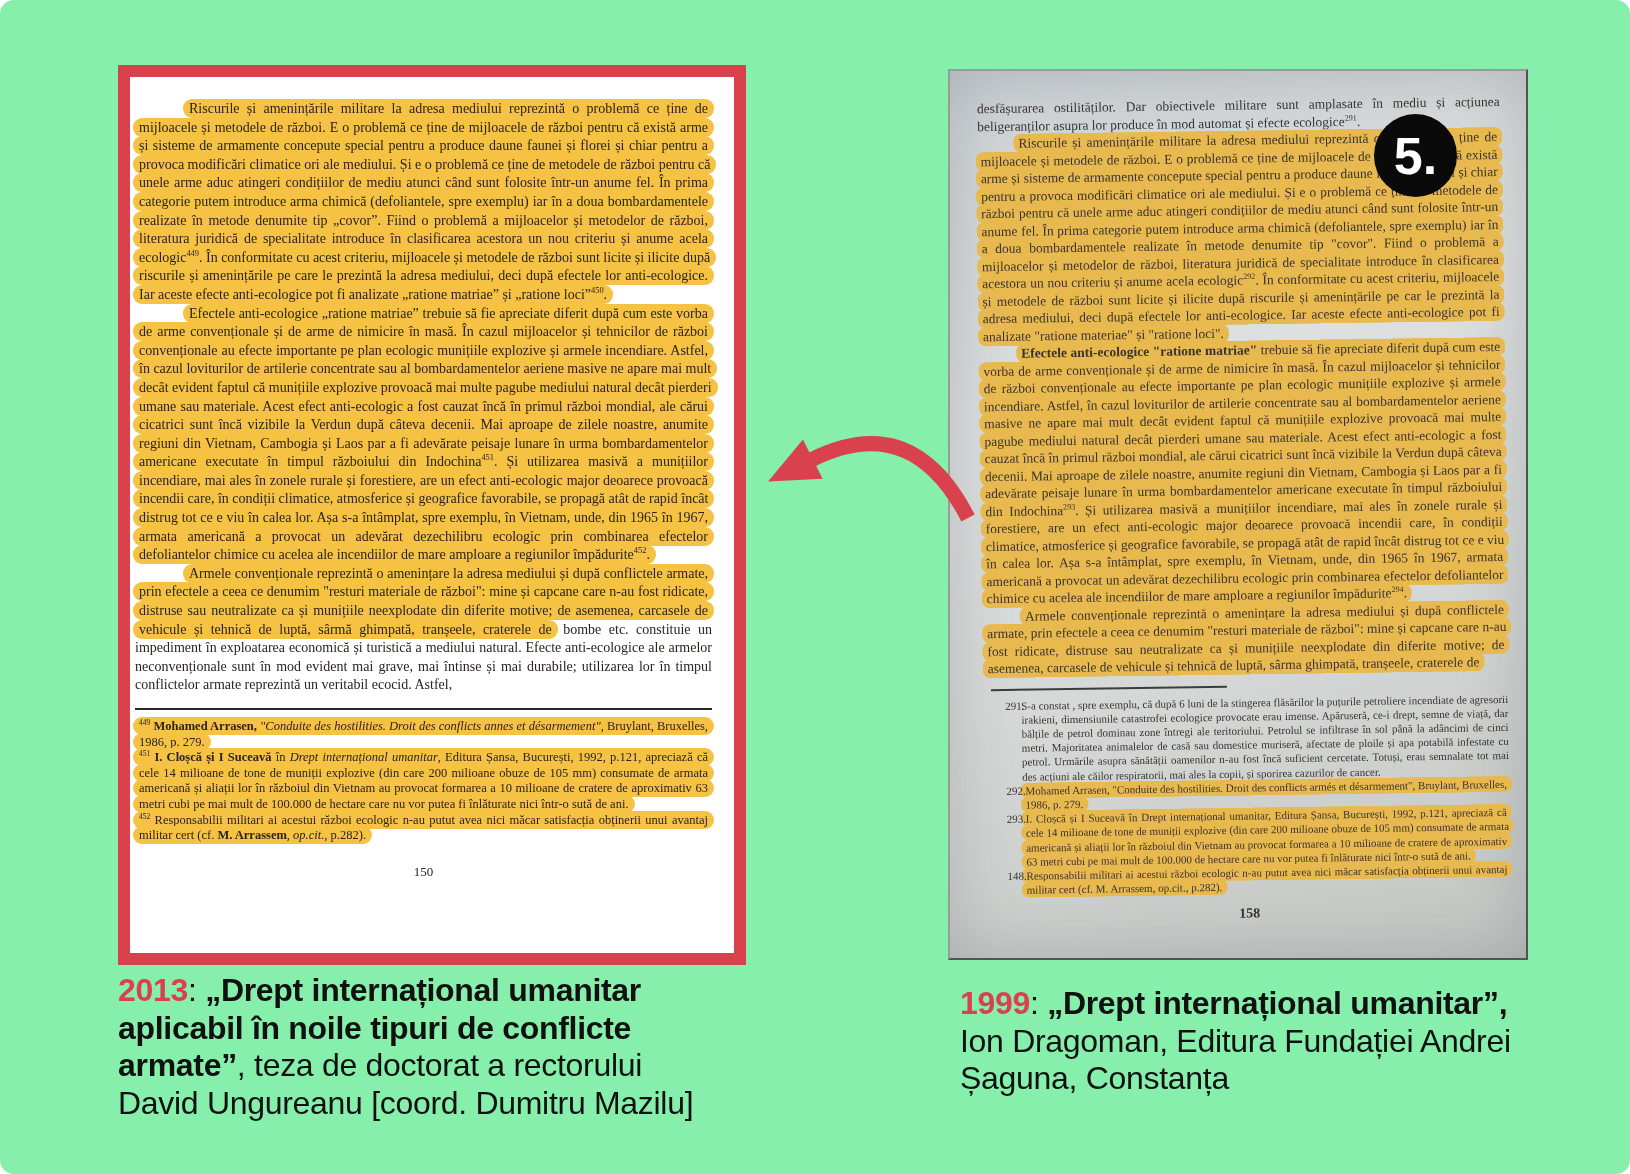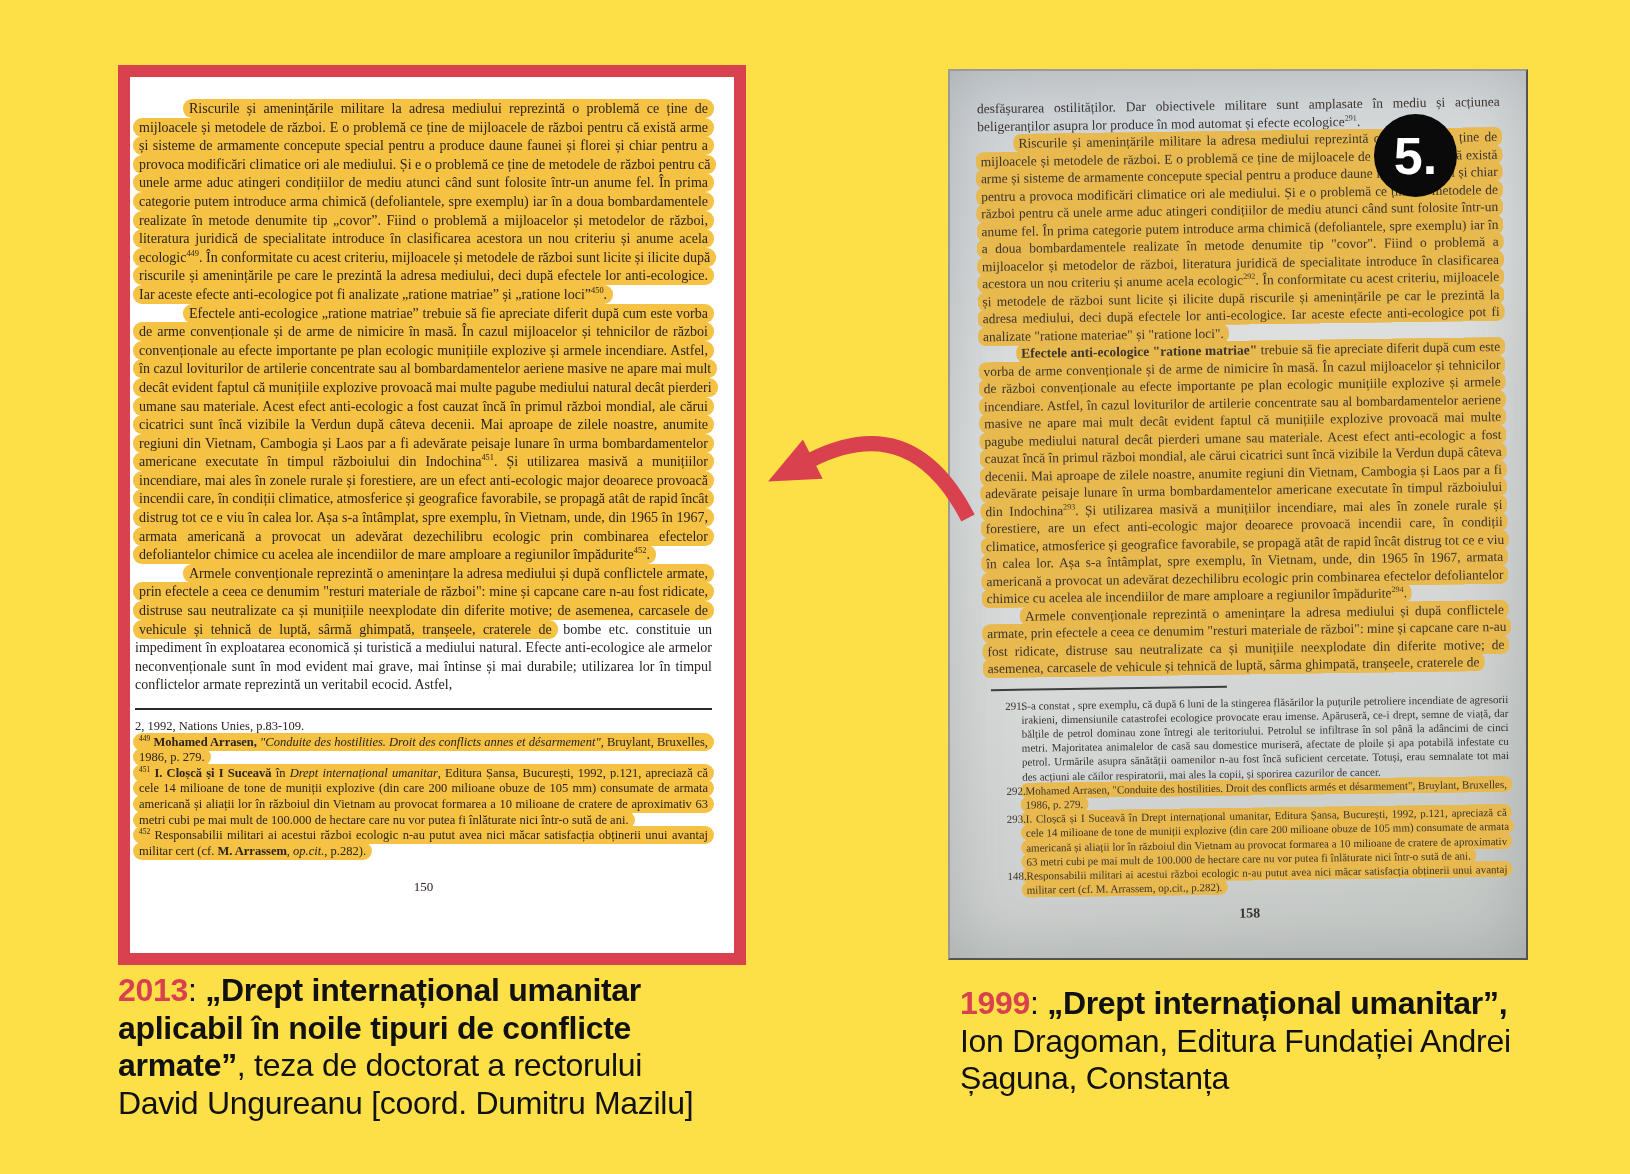--- a/index.html
+++ b/index.html
@@ -1,17 +1,17 @@
 <!DOCTYPE html>
 <html><head>
 <meta charset="utf-8">
 <style>
   html,body{margin:0;padding:0;background:#ffffff;}
-  .canvas{position:relative;width:1630px;height:1174px;background:#fde047;overflow:hidden;
-          font-family:"Liberation Serif",serif;}
+  .canvas{position:relative;width:1630px;height:1174px;background:#86efac;overflow:hidden;
+          font-family:"Liberation Serif",serif;border-radius:14px;}
 
   
   .lp{position:absolute;left:118px;top:65px;width:628px;height:900px;
       box-sizing:border-box;border:12px solid #d8414d;background:#ffffff;
       padding:23px 22px 0 5px;}
   .lp .para{margin:0;font-size:14px;line-height:18.6px;text-align:justify;color:#2b2320;}
   .lp .para.indent{text-indent:50px;}
   .lp .hl{background:#f5c243;border-radius:9px;padding:2px 6px;margin:0 -2px;
           -webkit-box-decoration-break:clone;box-decoration-break:clone;}
   .lp .rule{border-top:2px solid #2a2a2a;margin:13px 0 9px 0;}
@@ -61,21 +61,20 @@
 <div class="canvas">
 
   <div class="lp">
     <div id="lp-body">
         <p class="para indent"><span class="hl"><span>Riscurile și amenințările militare la adresa mediului reprezintă o problemă ce ține de mijloacele și metodele de război. E o problemă ce ține de mijloacele de război pentru că există arme și sisteme de armamente concepute special pentru a produce daune faunei și florei și chiar pentru a provoca modificări climatice ori ale mediului. Și e o problemă ce ține de metodele de război pentru că unele arme aduc atingeri condițiilor de mediu atunci când sunt folosite într-un anume fel. În prima categorie putem introduce arma chimică (defoliantele, spre exemplu) iar în a doua bombardamentele realizate în metode denumite tip „covor”. Fiind o problemă a mijloacelor și metodelor de război, literatura juridică de specialitate introduce în clasificarea acestora un nou criteriu și anume acela ecologic</span><sup>449</sup><span>. În conformitate cu acest criteriu, mijloacele și metodele de război sunt licite și ilicite după riscurile și amenințările pe care le prezintă la adresa mediului, deci după efectele lor anti-ecologice. Iar aceste efecte anti-ecologice pot fi analizate „ratione matriae” și „ratione loci”</span><sup>450</sup><span>.</span></span></p>
         <p class="para indent"><span class="hl"><span>Efectele anti-ecologice „ratione matriae” trebuie să fie apreciate diferit după cum este vorba de arme convenționale și de arme de nimicire în masă. În cazul mijloacelor și tehnicilor de război convenționale au efecte importante pe plan ecologic munițiile explozive și armele incendiare. Astfel, în cazul loviturilor de artilerie concentrate sau al bombardamentelor aeriene masive ne apare mai mult decât evident faptul că munițiile explozive provoacă mai multe pagube mediului natural decât pierderi umane sau materiale. Acest efect anti-ecologic a fost cauzat încă în primul război mondial, ale cărui cicatrici sunt încă vizibile la Verdun după câteva decenii. Mai aproape de zilele noastre, anumite regiuni din Vietnam, Cambogia și Laos par a fi adevărate peisaje lunare în urma bombardamentelor americane executate în timpul războiului din Indochina</span><sup>451</sup><span>. Și utilizarea masivă a munițiilor incendiare, mai ales în zonele rurale și forestiere, are un efect anti-ecologic major deoarece provoacă incendii care, în condiții climatice, atmosferice și geografice favorabile, se propagă atât de rapid încât distrug tot ce e viu în calea lor. Așa s-a întâmplat, spre exemplu, în Vietnam, unde, din 1965 în 1967, armata americană a provocat un adevărat dezechilibru ecologic prin combinarea efectelor defoliantelor chimice cu acelea ale incendiilor de mare amploare a regiunilor împădurite</span><sup>452</sup><span>.</span></span></p>
         <p class="para indent"><span class="hl"><span>Armele convenționale reprezintă o amenințare la adresa mediului și după conflictele armate, prin efectele a ceea ce denumim "resturi materiale de război": mine și capcane care n-au fost ridicate, distruse sau neutralizate ca și munițiile neexplodate din diferite motive; de asemenea, carcasele de vehicule și tehnică de luptă, sârmă ghimpată, tranșeele, craterele de</span></span><span> bombe etc. constituie un impediment în exploatarea economică și turistică a mediului natural. Efecte anti-ecologice ale armelor neconvenționale sunt în mod evident mai grave, mai întinse și mai durabile; utilizarea lor în timpul conflictelor armate reprezintă un veritabil ecocid. Astfel,</span></p>
       </div>
     <div class="rule"></div>
     <div id="lp-fns">
-        <p class="fn"><span>2, 1992, Nations Unies, p.83-109.</span></p>
         <p class="fn"><span class="hl"><sup>449</sup><span> </span><span class="b">Mohamed Arrasen,</span><span> </span><span class="i">"Conduite des hostilities. Droit des conflicts annes et désarmement"</span><span>, Bruylant, Bruxelles, 1986, p. 279.</span></span></p>
         <p class="fn"><span class="hl"><sup>451</sup><span> </span><span class="b">I. Cloșcă și I Suceavă</span><span> în </span><span class="i">Drept internațional umanitar</span><span>, Editura Șansa, București, 1992, p.121, apreciază că cele 14 milioane de tone de muniții explozive (din care 200 milioane obuze de 105 mm) consumate de armata americană și aliații lor în războiul din Vietnam au provocat formarea a 10 milioane de cratere de aproximativ 63 metri cubi pe mai mult de 100.000 de hectare care nu vor putea fi înlăturate nici într-o sută de ani.</span></span></p>
         <p class="fn"><span class="hl"><sup>452</sup><span> Responsabilii militari ai acestui război ecologic n-au putut avea nici măcar satisfacția obținerii unui avantaj militar cert (cf. </span><span class="b">M. Arrassem</span><span>, </span><span class="i">op.cit.</span><span>, p.282).</span></span></p>
       </div>
     <div class="pagenum">150</div>
   </div>
 
   <svg class="arrow-svg" viewBox="0 0 250 140" xmlns="http://www.w3.org/2000/svg">
     <defs>
       <marker id="ah" markerUnits="userSpaceOnUse" markerWidth="60" markerHeight="60" refX="4" refY="27" orient="auto">

